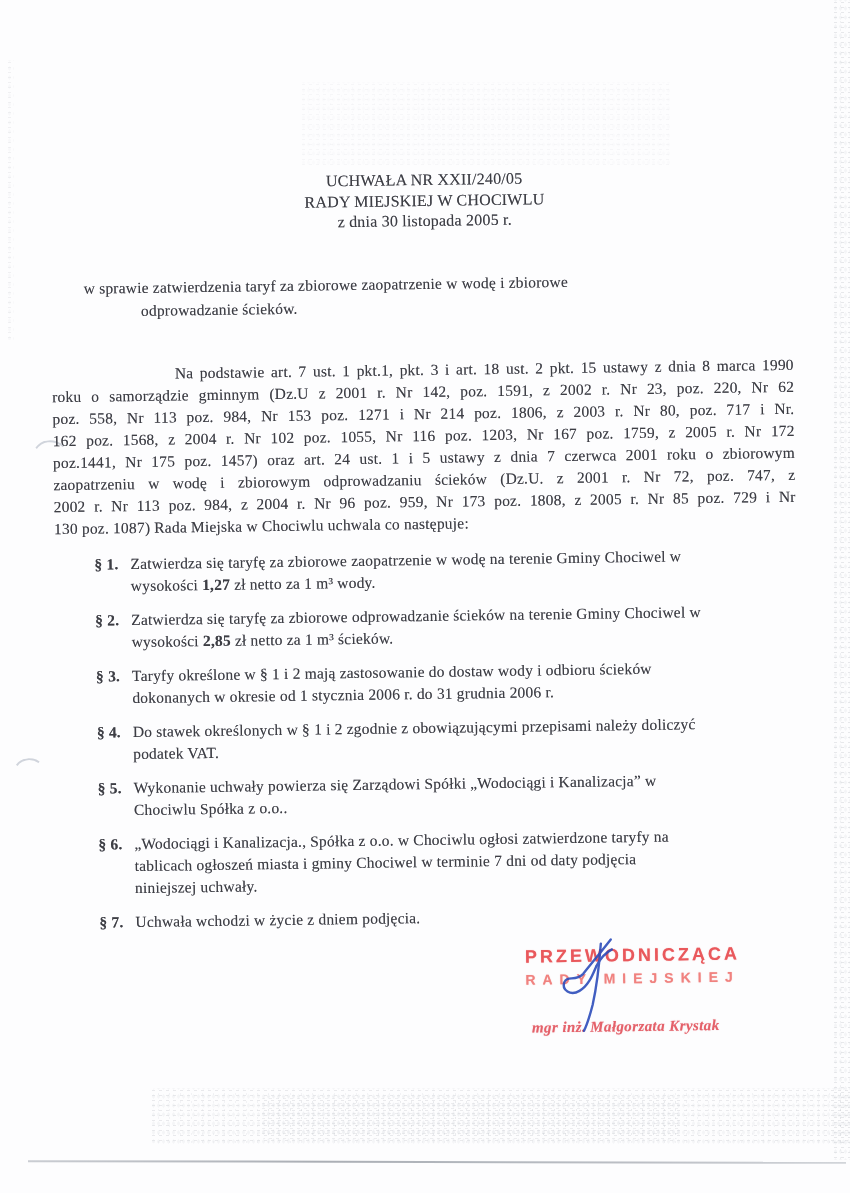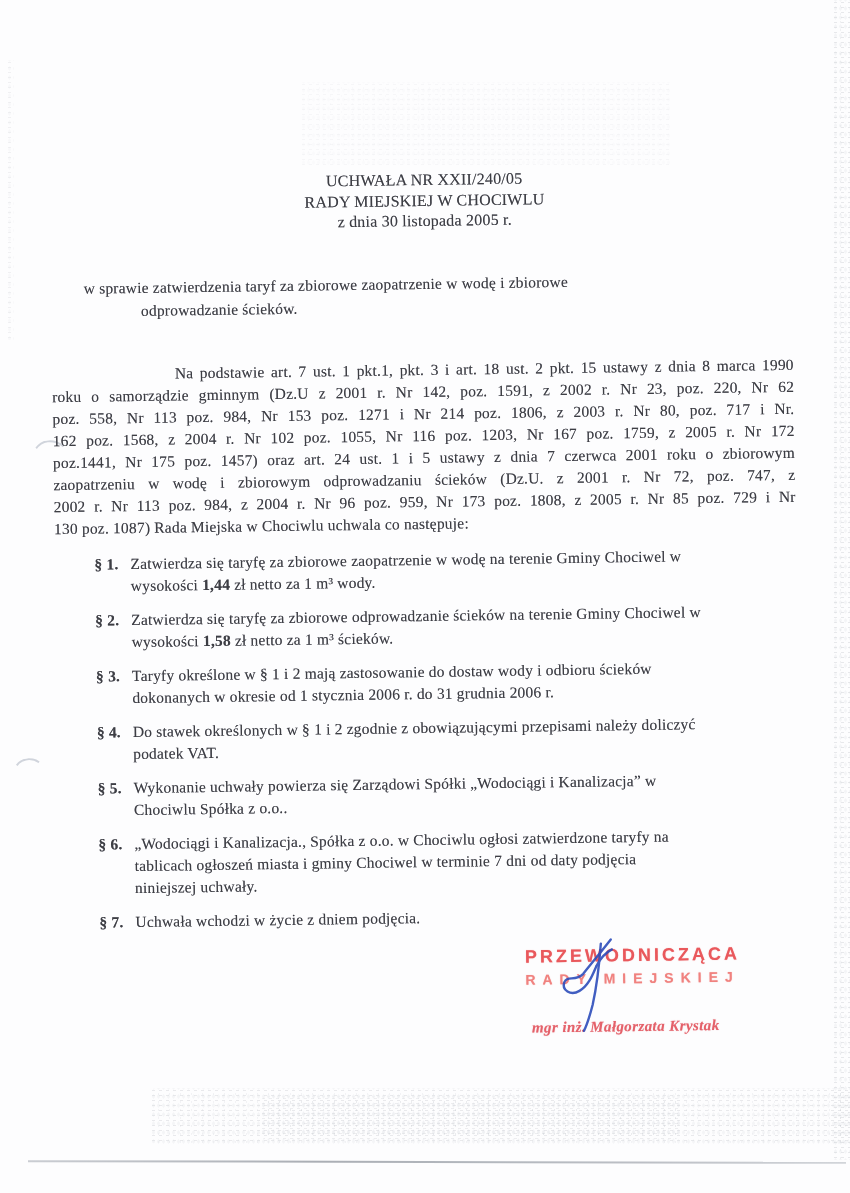--- a/index.html
+++ b/index.html
@@ -134,27 +134,27 @@
       <div class="pl">zaopatrzeniu w wodę i zbiorowym odprowadzaniu ścieków (Dz.U. z 2001 r. Nr 72, poz. 747, z</div>
       <div class="pl">2002 r. Nr 113 poz. 984, z 2004 r. Nr 96 poz. 959, Nr 173 poz. 1808, z 2005 r. Nr 85 poz. 729 i Nr</div>
       <div class="pl pl-last">130 poz. 1087) Rada Miejska w Chociwlu uchwala co następuje:</div>
     </div>
 
     <div class="sections">
 
       <div class="section">
         <span class="sec-label">§ 1.</span>
         <div>Zatwierdza się taryfę za zbiorowe zaopatrzenie w wodę na terenie Gminy Chociwel w</div>
-        <div><span>wysokości </span><span class="bold">1,44</span><span> zł netto za 1 m³ wody.</span></div>
+        <div><span>wysokości </span><span class="bold">1,27</span><span> zł netto za 1 m³ wody.</span></div>
       </div>
 
       <div class="section">
         <span class="sec-label">§ 2.</span>
         <div>Zatwierdza się taryfę za zbiorowe odprowadzanie ścieków na terenie Gminy Chociwel w</div>
-        <div><span>wysokości </span><span class="bold">1,58</span><span> zł netto za 1 m³ ścieków.</span></div>
+        <div><span>wysokości </span><span class="bold">2,85</span><span> zł netto za 1 m³ ścieków.</span></div>
       </div>
 
       <div class="section">
         <span class="sec-label">§ 3.</span>
         <div>Taryfy określone w § 1 i 2  mają zastosowanie do dostaw wody i odbioru ścieków</div>
         <div>dokonanych  w okresie od 1 stycznia 2006 r. do 31 grudnia 2006 r.</div>
       </div>
 
       <div class="section">
         <span class="sec-label">§ 4.</span>

